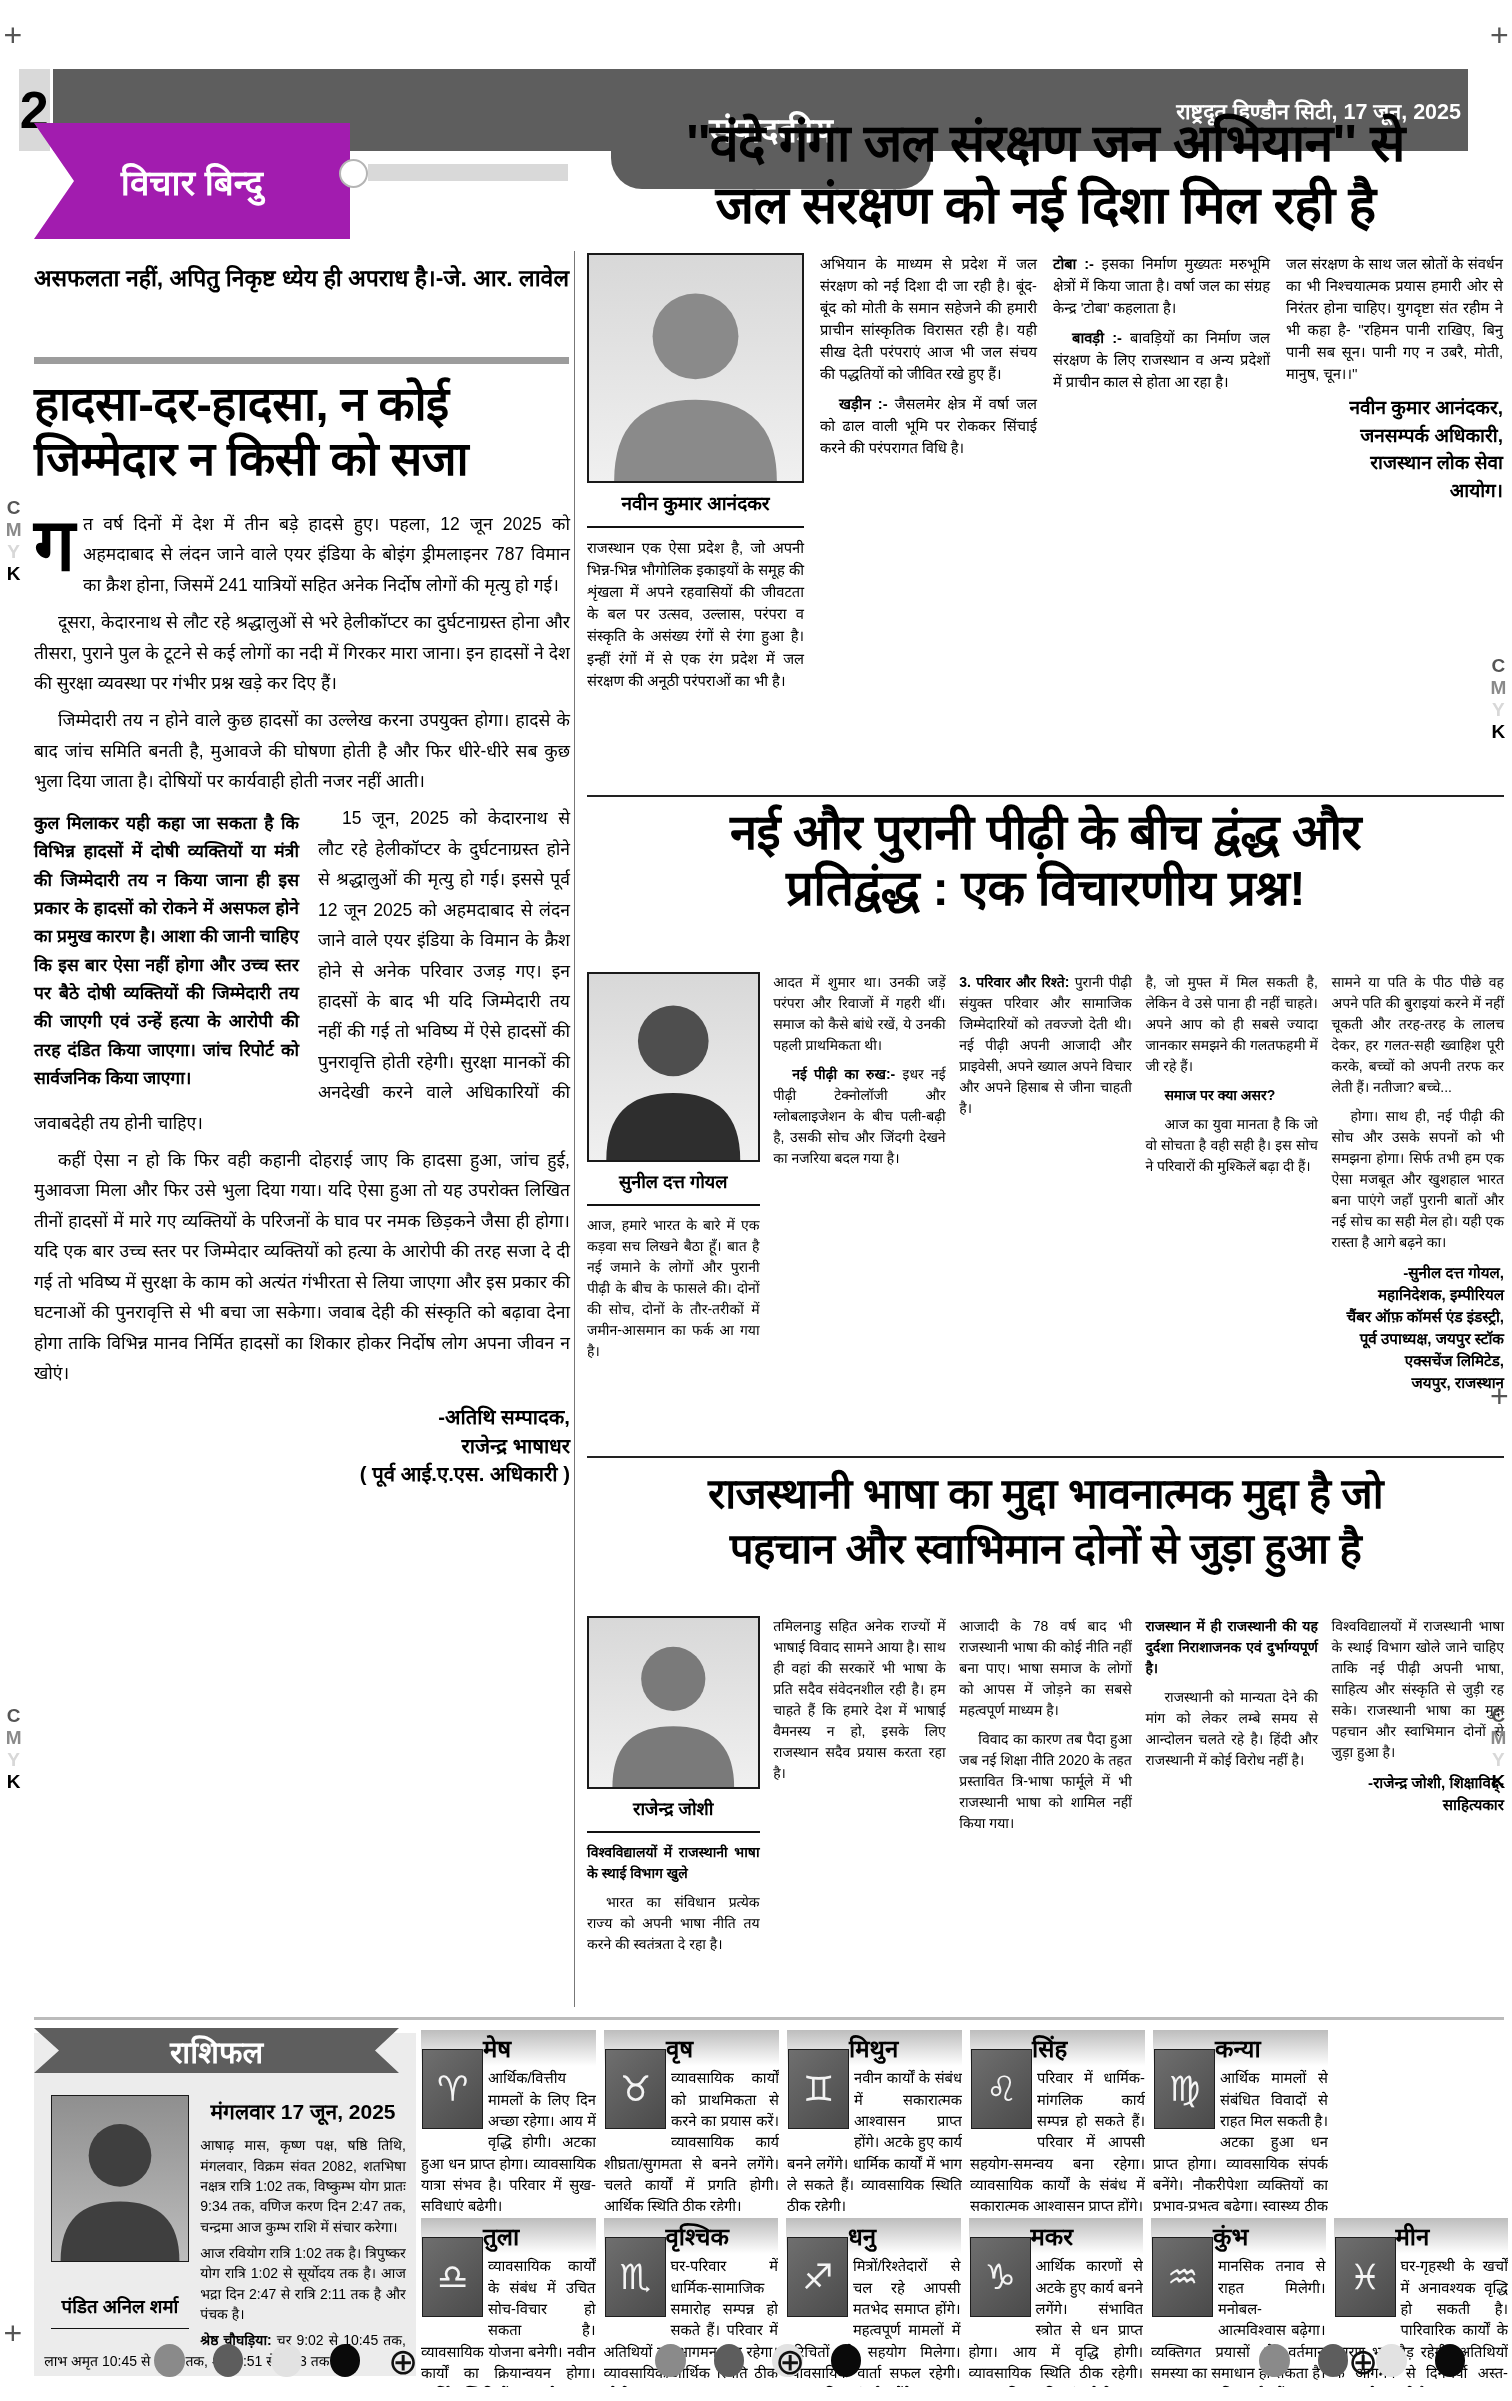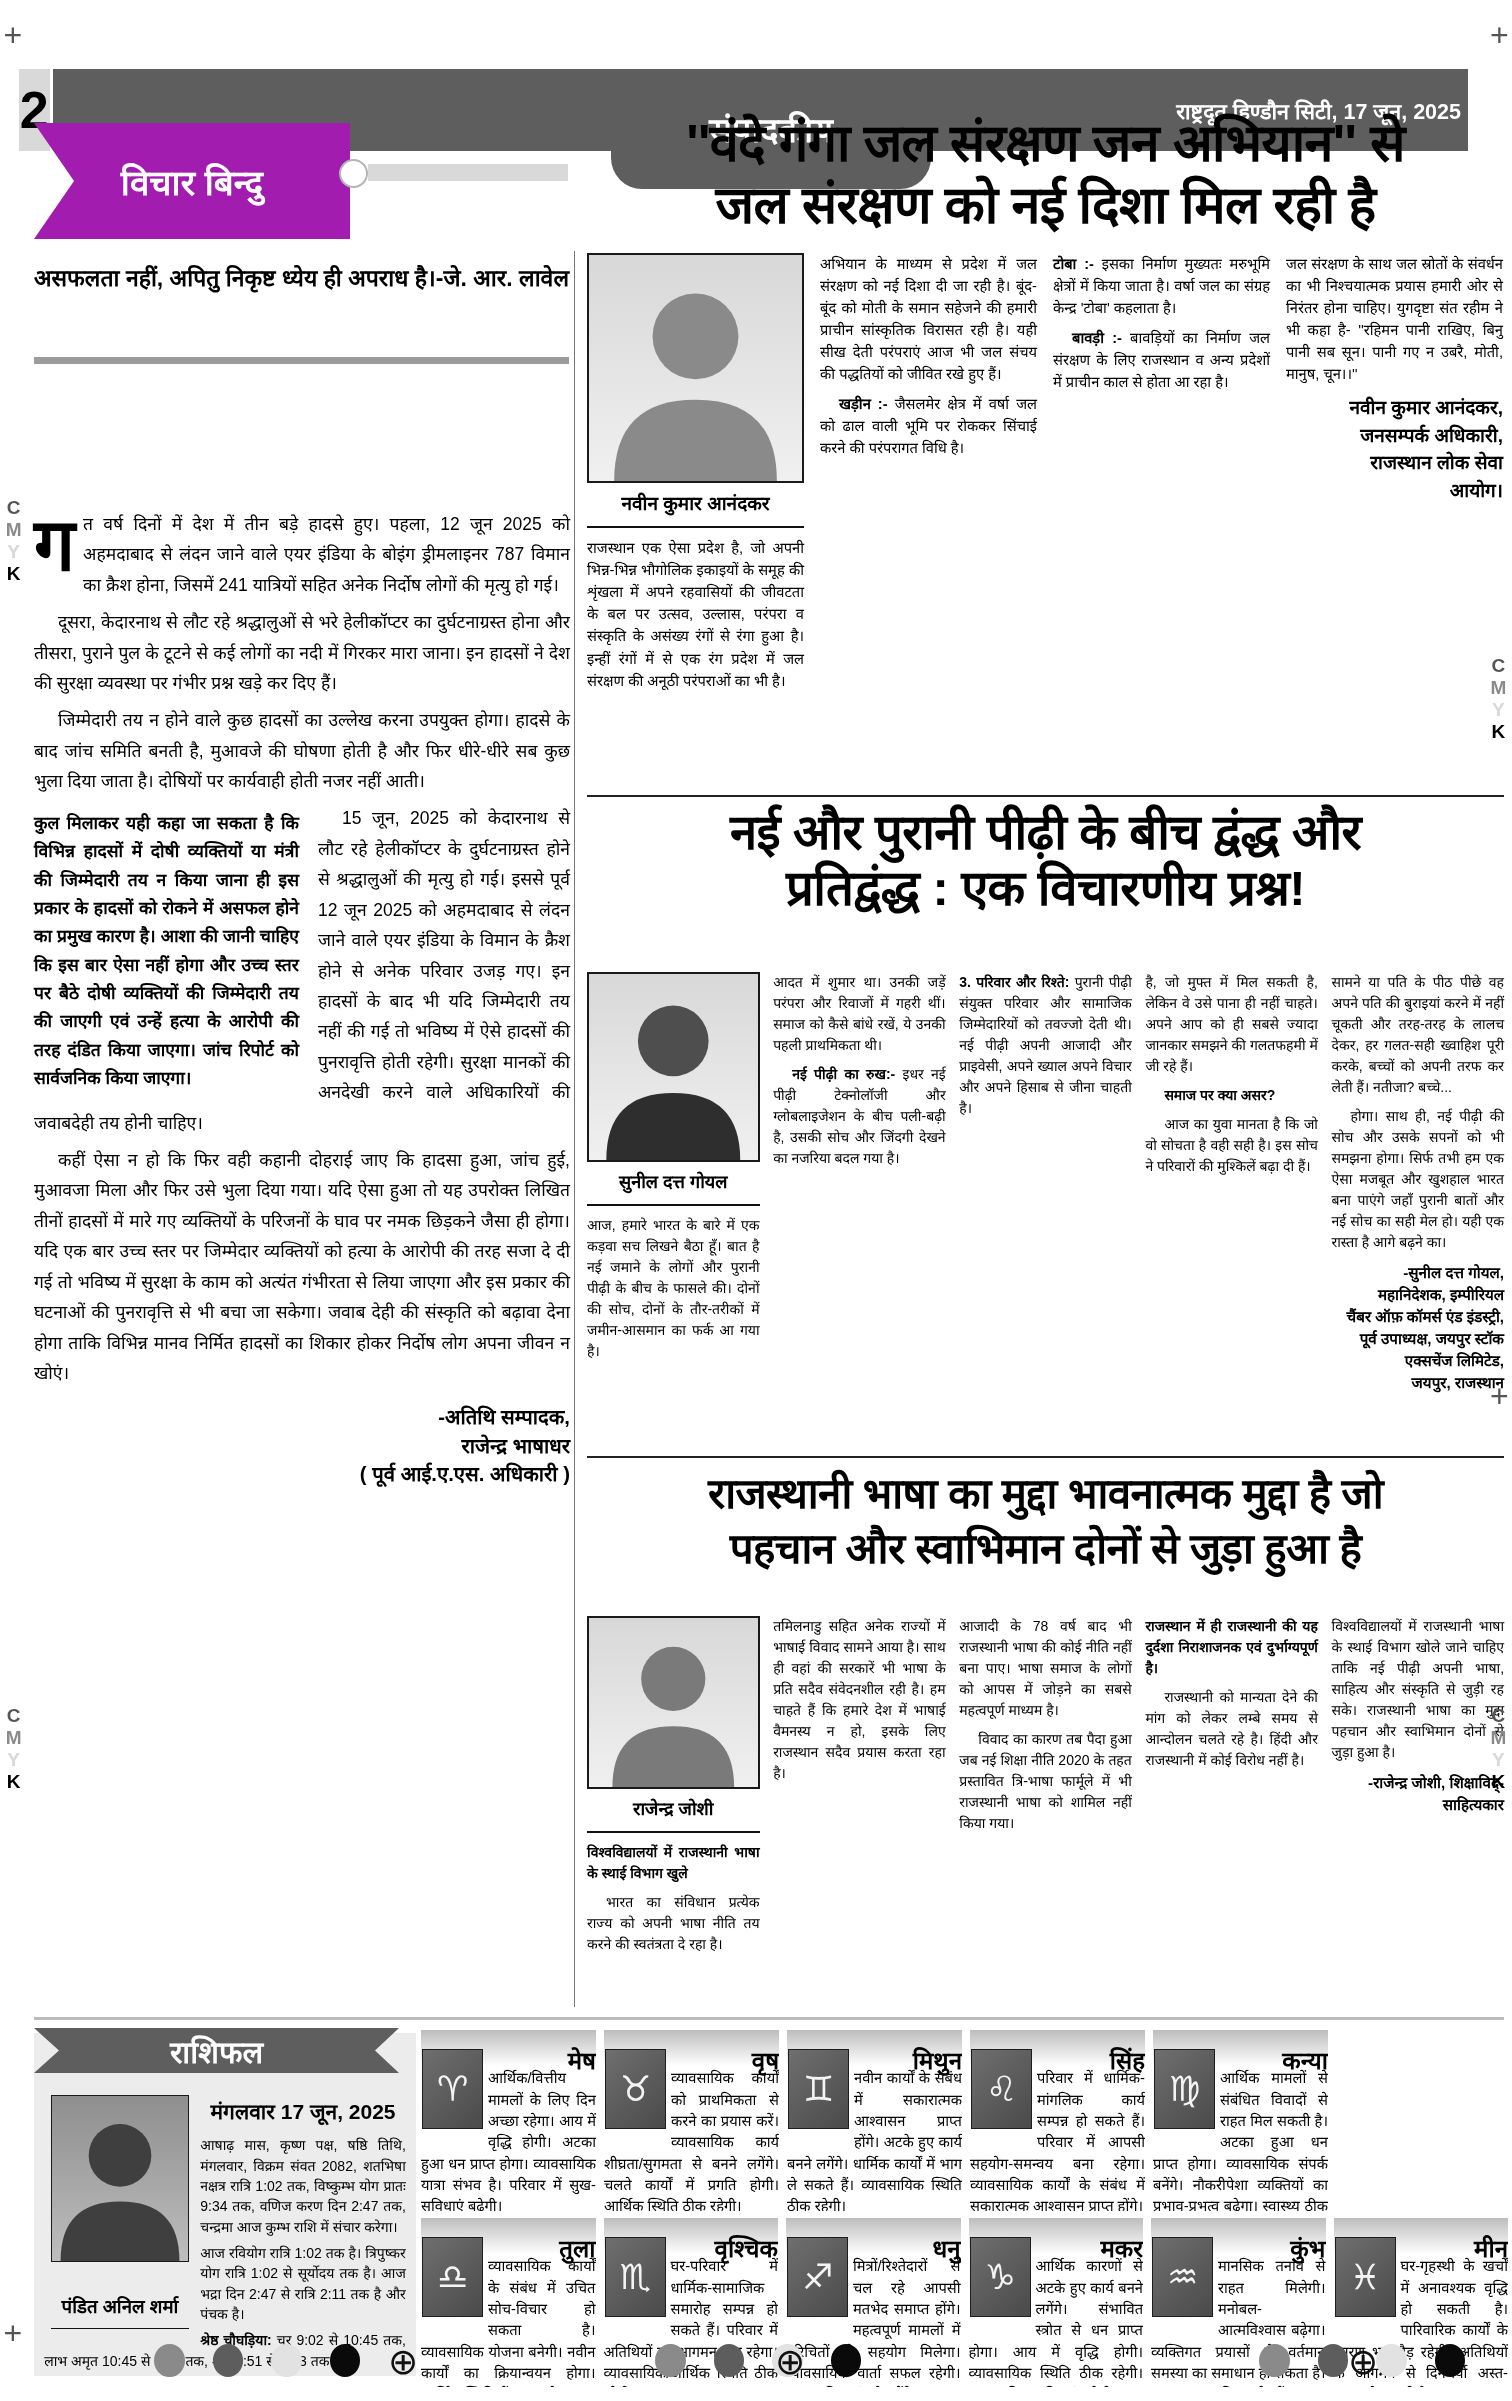--- a/index.html
+++ b/index.html
@@ -70,21 +70,21 @@
   .rphoto .portrait{height:165px;border-width:1.7px;background:linear-gradient(#8f8f8f,#bdbdbd);}
   .rphoto .pcap{border-bottom:1.7px solid #111;font-size:18.6px;margin-top:24px;}
   .rdate{font-size:21px;font-weight:bold;text-align:center;margin:4.5px 0 8px 0;white-space:nowrap;}
   .rpanel p{margin:0 0 5.6px 0;}
   
   .zrow{position:absolute;left:421px;width:1087px;display:flex;gap:8px;}
   .zrow1{top:2030px;height:181px;}
   .zrow2{top:2218px;height:169px;}
   .zcell{position:relative;width:175px;overflow:hidden;}
   .zhead{height:36px;background:linear-gradient(#bdbdbd,#ffffff);}
-  .ztitle{position:absolute;top:13px;left:62px;right:0;text-align:right;font-size:24px;font-weight:bold;}
+  .ztitle{position:absolute;top:1px;left:62px;right:0;text-align:left;font-size:24px;font-weight:bold;}
   .zicon{position:absolute;left:1.1px;top:19px;width:59px;height:78px;border:1.7px solid #1d1d1d;
          background:linear-gradient(135deg,#6f6f6f,#4a4a4a);color:#f4f4f4;display:flex;
          align-items:center;justify-content:center;font-size:35px;}
   .ztext{margin-top:2.3px;font-size:14.7px;line-height:1.45;text-align:justify;}
   .zspacer{float:left;width:67px;height:67px;}
   
   .dots{position:absolute;display:flex;gap:28px;top:2344px;}
   .dot{width:30.5px;height:33px;border-radius:50%;}
   .d1{background:#8a8a8a;} .d2{background:#5d5d5d;} .d3{background:#e2e2e2;} .d4{background:#0a0a0a;}
   .cross{position:absolute;top:2341px;font-size:36px;color:#111;}
@@ -108,20 +108,24 @@
     <span>विचार बिन्दु</span>
   </div>
   <div class="vdot"></div>
   <div class="vline"></div>
   <div class="vquote">
     <span>असफलता नहीं, अपितु निकृष्ट ध्येय ही अपराध है।</span>
     <span>-जे. आर. लावेल</span>
   </div>
   <div class="vrule-bar"></div>
 
+  <div class="h1-hadsa">
+    <div>हादसा-दर-हादसा, न कोई</div>
+    <div>जिम्मेदार न किसी को सजा</div>
+  </div>
   <div class="hadsa-body">
     <p class="nofirst" style="text-indent:0">
       <span class="dropcap">ग</span>
       <span>त वर्ष दिनों में देश में तीन बड़े हादसे हुए। पहला, 12 जून 2025 को अहमदाबाद से लंदन जाने वाले एयर इंडिया के बोइंग ड्रीमलाइनर 787 विमान का क्रैश होना, जिसमें 241 यात्रियों सहित अनेक निर्दोष लोगों की मृत्यु हो गई।</span>
     </p>
     <p>दूसरा, केदारनाथ से लौट रहे श्रद्धालुओं से भरे हेलीकॉप्टर का दुर्घटनाग्रस्त होना और तीसरा, पुराने पुल के टूटने से कई लोगों का नदी में गिरकर मारा जाना। इन हादसों ने देश की सुरक्षा व्यवस्था पर गंभीर प्रश्न खड़े कर दिए हैं।</p>
     <p>जिम्मेदारी तय न होने वाले कुछ हादसों का उल्लेख करना उपयुक्त होगा। हादसे के बाद जांच समिति बनती है, मुआवजे की घोषणा होती है और फिर धीरे-धीरे सब कुछ भुला दिया जाता है। दोषियों पर कार्यवाही होती नजर नहीं आती।</p>
     <div class="pullq">कुल मिलाकर यही कहा जा सकता है कि विभिन्न हादसों में दोषी व्यक्तियों या मंत्री की जिम्मेदारी तय न किया जाना ही इस प्रकार के हादसों को रोकने में असफल होने का प्रमुख कारण है। आशा की जानी चाहिए कि इस बार ऐसा नहीं होगा और उच्च स्तर पर बैठे दोषी व्यक्तियों की जिम्मेदारी तय की जाएगी एवं उन्हें हत्या के आरोपी की तरह दंडित किया जाएगा। जांच रिपोर्ट को सार्वजनिक किया जाएगा।</div>
     <p>15 जून, 2025 को केदारनाथ से लौट रहे हेलीकॉप्टर के दुर्घटनाग्रस्त होने से श्रद्धालुओं की मृत्यु हो गई। इससे पूर्व 12 जून 2025 को अहमदाबाद से लंदन जाने वाले एयर इंडिया के विमान के क्रैश होने से अनेक परिवार उजड़ गए। इन हादसों के बाद भी यदि जिम्मेदारी तय नहीं की गई तो भविष्य में ऐसे हादसों की पुनरावृत्ति होती रहेगी। सुरक्षा मानकों की अनदेखी करने वाले अधिकारियों की जवाबदेही तय होनी चाहिए।</p>
     <p>कहीं ऐसा न हो कि फिर वही कहानी दोहराई जाए कि हादसा हुआ, जांच हुई, मुआवजा मिला और फिर उसे भुला दिया गया। यदि ऐसा हुआ तो यह उपरोक्त लिखित तीनों हादसों में मारे गए व्यक्तियों के परिजनों के घाव पर नमक छिड़कने जैसा ही होगा। यदि एक बार उच्च स्तर पर जिम्मेदार व्यक्तियों को हत्या के आरोपी की तरह सजा दे दी गई तो भविष्य में सुरक्षा के काम को अत्यंत गंभीरता से लिया जाएगा और इस प्रकार की घटनाओं की पुनरावृत्ति से भी बचा जा सकेगा। जवाब देही की संस्कृति को बढ़ावा देना होगा ताकि विभिन्न मानव निर्मित हादसों का शिकार होकर निर्दोष लोग अपना जीवन न खोएं।</p>

